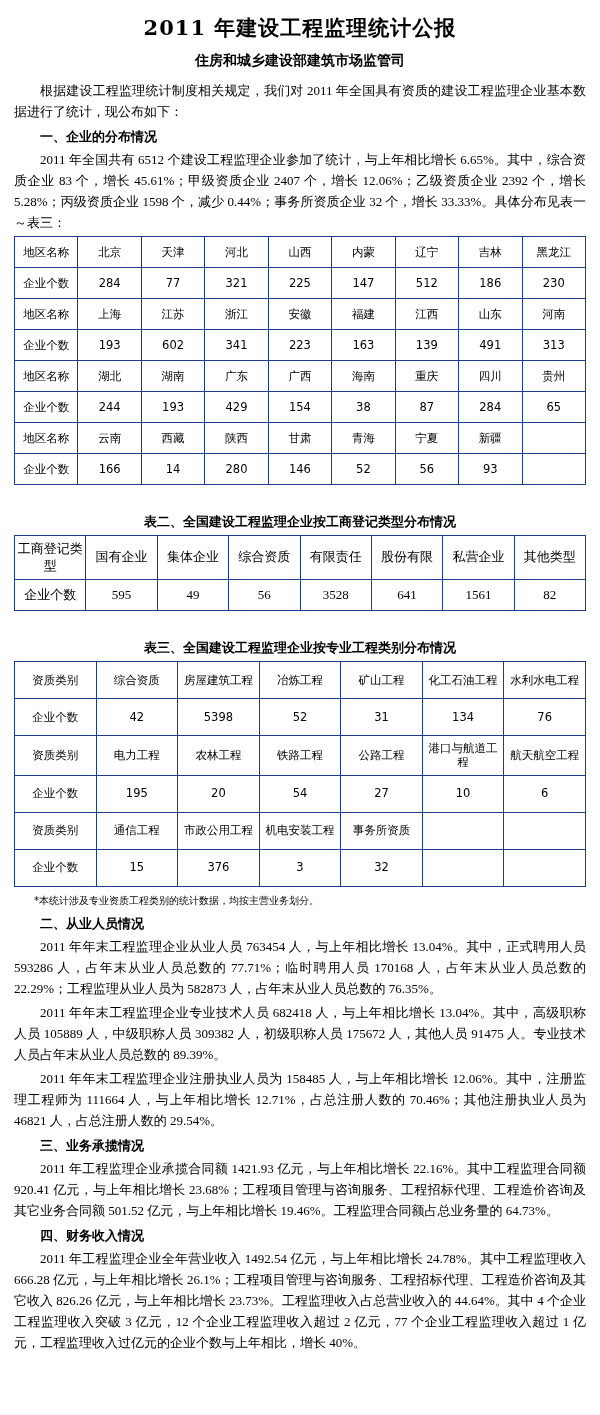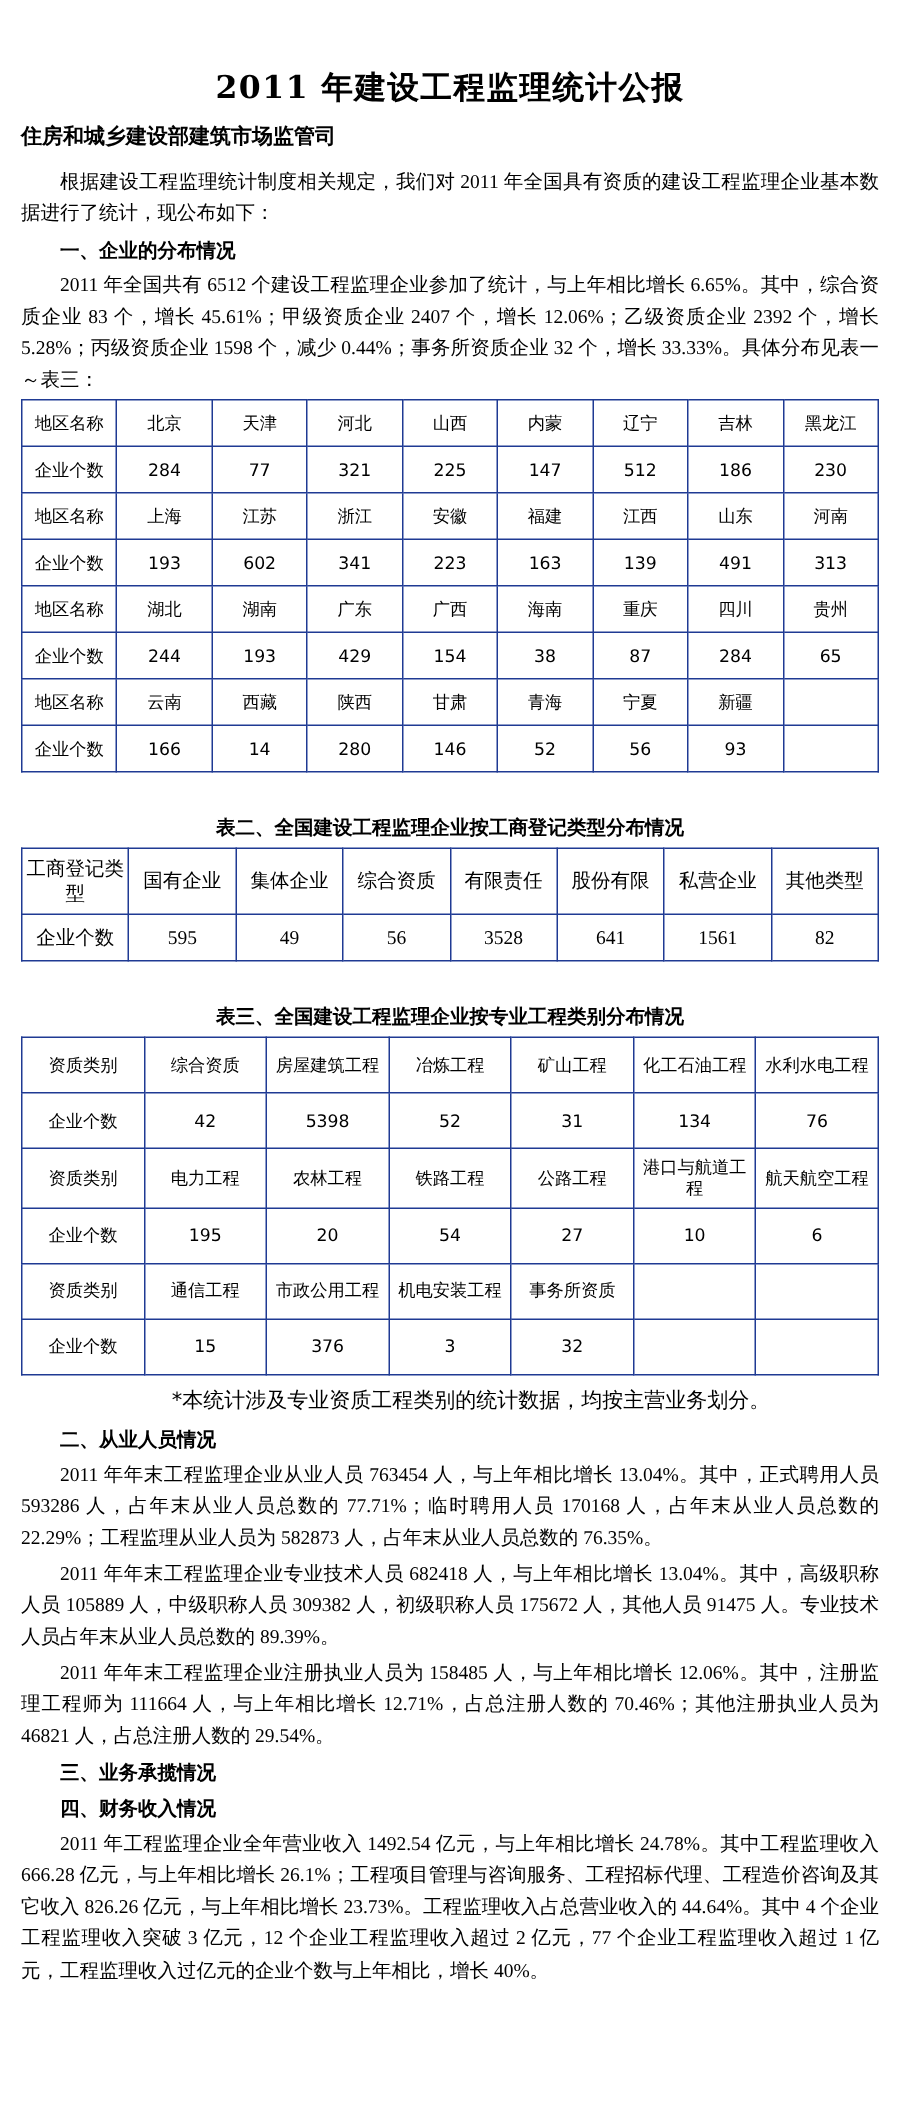--- a/index.html
+++ b/index.html
@@ -9,32 +9,31 @@
   }
   body {
     width: 600px;
     font-family: "DejaVu Sans", "Liberation Sans", sans-serif;
     color: #000000;
   }
   .page {
     width: 600px;
     box-sizing: border-box;
     padding: 8px 14px 18px 14px;
-    margin-top: 30px;
   }
   .doc-title {
     text-align: center;
     font-family: "DejaVu Serif", "Liberation Serif", serif;
     font-size: 21px;
     font-weight: bold;
     letter-spacing: 1px;
     margin: 6px 0 10px 0;
   }
   .doc-subtitle {
-    text-align: left;
+    text-align: center;
     font-size: 14px;
     font-weight: bold;
     margin: 0 0 10px 0;
   }
   p.para {
     font-size: 13px;
     line-height: 1.62;
     margin: 0 0 3px 0;
     text-align: justify;
     text-indent: 2em;
@@ -68,25 +67,24 @@
     line-height: 1.25;
     word-break: break-all;
   }
   table.grid td.hdr {
     font-weight: normal;
   }
   table.t1 td { height: 20px; }
   table.t2 td { height: 20px; font-size: 13px; font-family: Liberation Serif, serif; }
   table.t3 td { height: 26px; }
   .note {
-    font-size: 14px;
+    font-size: 10px;
     line-height: 1.6;
     margin: 6px 0 2px 0;
     text-indent: 2em;
-    text-align: center;
   }
   .spacer-md { height: 14px; }
 </style>
 </head>
 <body>
 
 <div class="page">
 
   <div class="doc-title">2011 年建设工程监理统计公报</div>
   <div class="doc-subtitle">住房和城乡建设部建筑市场监管司</div>
@@ -280,17 +278,18 @@
   </table>
 
   <div class="note">*本统计涉及专业资质工程类别的统计数据，均按主营业务划分。</div>
 
   <h2 class="section">二、从业人员情况</h2>
   <p class="para">2011 年年末工程监理企业从业人员 763454 人，与上年相比增长 13.04%。其中，正式聘用人员 593286 人，占年末从业人员总数的 77.71%；临时聘用人员 170168 人，占年末从业人员总数的 22.29%；工程监理从业人员为 582873 人，占年末从业人员总数的 76.35%。</p>
   <p class="para">2011 年年末工程监理企业专业技术人员 682418 人，与上年相比增长 13.04%。其中，高级职称人员 105889 人，中级职称人员 309382 人，初级职称人员 175672 人，其他人员 91475 人。专业技术人员占年末从业人员总数的 89.39%。</p>
   <p class="para">2011 年年末工程监理企业注册执业人员为 158485 人，与上年相比增长 12.06%。其中，注册监理工程师为 111664 人，与上年相比增长 12.71%，占总注册人数的 70.46%；其他注册执业人员为 46821 人，占总注册人数的 29.54%。</p>
 
   <h2 class="section">三、业务承揽情况</h2>
+  <p class="para">2011 年工程监理企业承揽合同额 1421.93 亿元，与上年相比增长 22.16%。其中工程监理合同额 920.41 亿元，与上年相比增长 23.68%；工程项目管理与咨询服务、工程招标代理、工程造价咨询及其它业务合同额 501.52 亿元，与上年相比增长 19.46%。工程监理合同额占总业务量的 64.73%。</p>
 
   <h2 class="section">四、财务收入情况</h2>
   <p class="para">2011 年工程监理企业全年营业收入 1492.54 亿元，与上年相比增长 24.78%。其中工程监理收入 666.28 亿元，与上年相比增长 26.1%；工程项目管理与咨询服务、工程招标代理、工程造价咨询及其它收入 826.26 亿元，与上年相比增长 23.73%。工程监理收入占总营业收入的 44.64%。其中 4 个企业工程监理收入突破 3 亿元，12 个企业工程监理收入超过 2 亿元，77 个企业工程监理收入超过 1 亿元，工程监理收入过亿元的企业个数与上年相比，增长 40%。</p>
 
 </div>
 
 </body></html>

